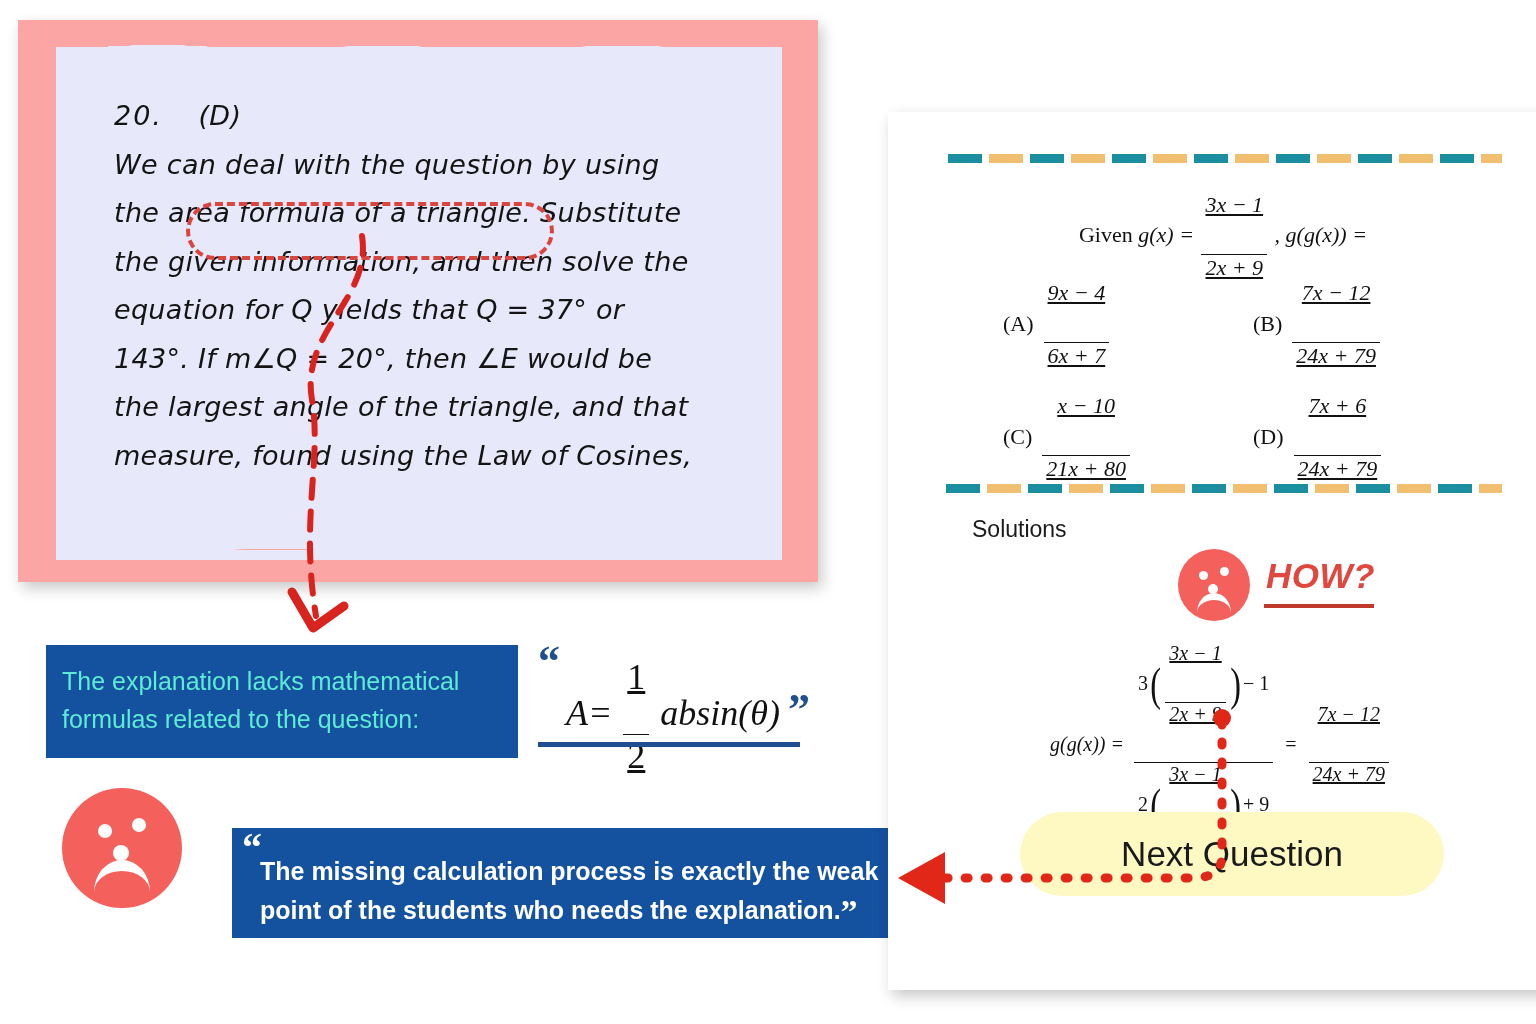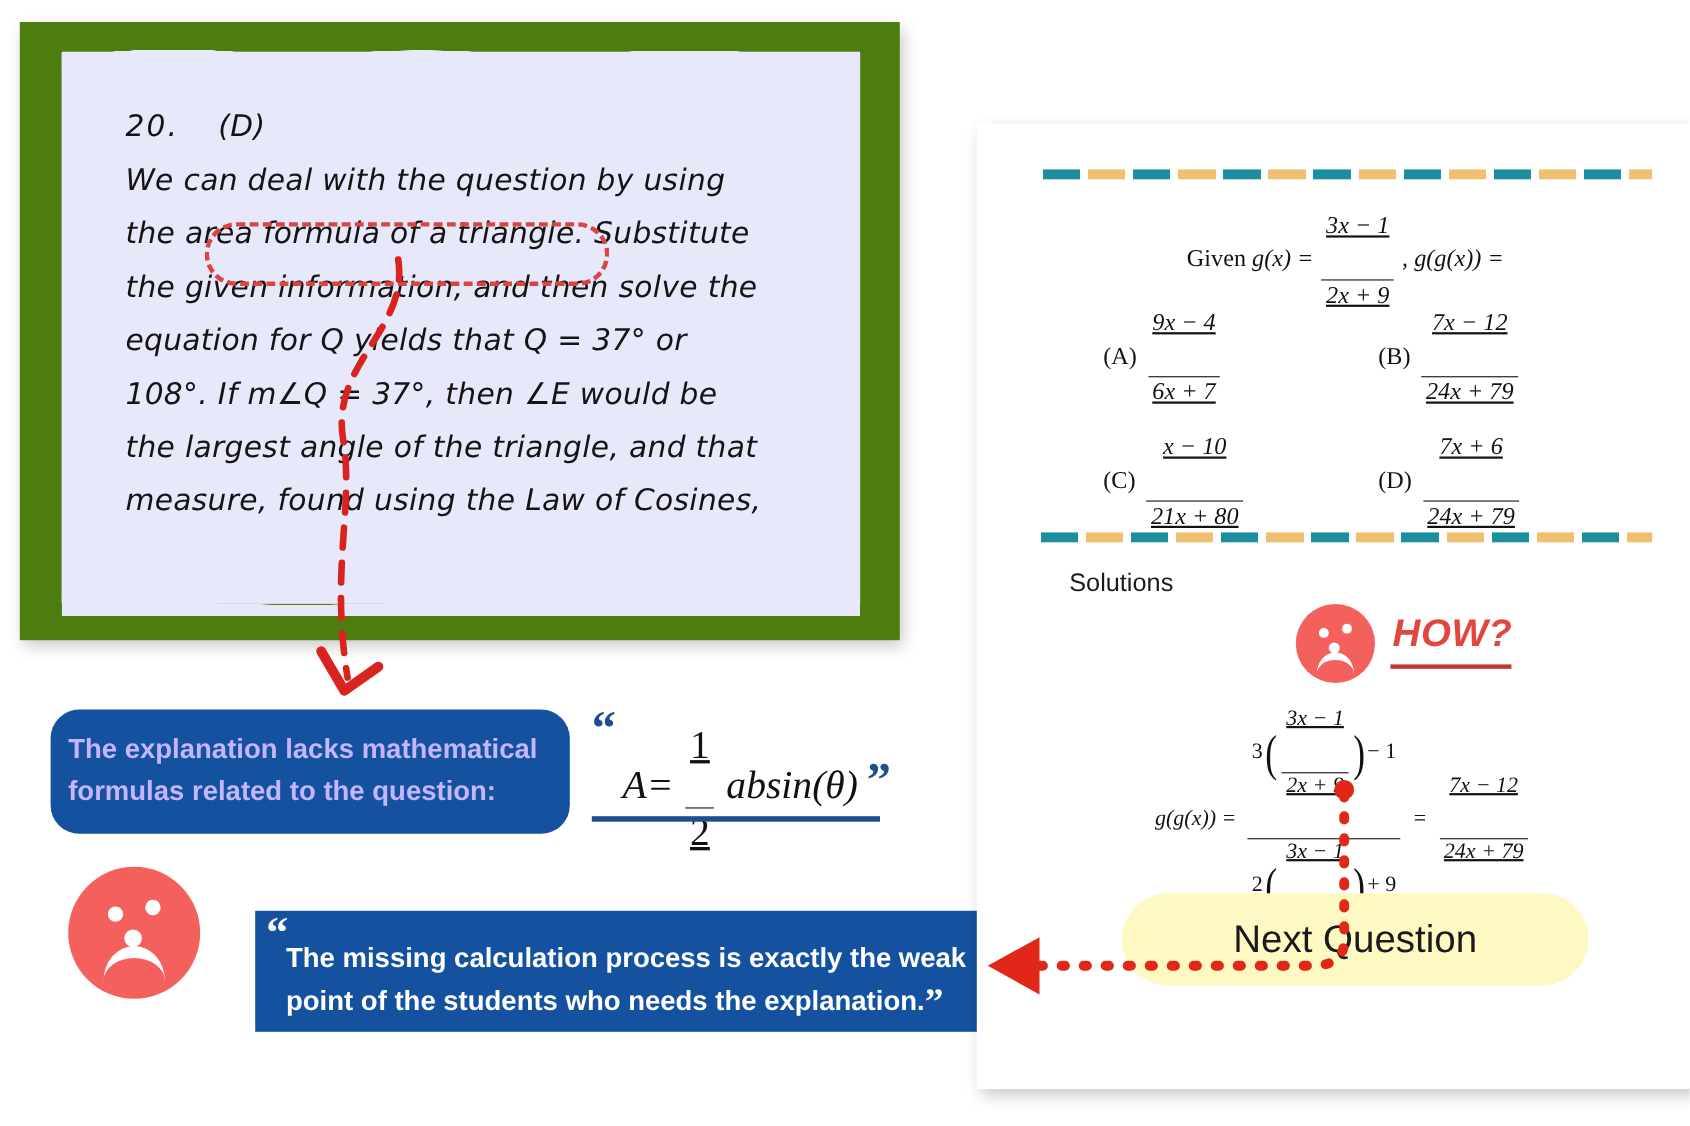--- a/index.html
+++ b/index.html
@@ -19,21 +19,21 @@
     background: #ffffff;
   }
 
   
   #left-card {
     position: absolute;
     left: 18px;
     top: 20px;
     width: 800px;
     height: 562px;
-    background: #4d7c0f;
+    background: #fca5a5;
     box-shadow: 4px 6px 14px rgba(0,0,0,0.22);
   }
 
   #left-paper {
     position: absolute;
     left: 38px;
     top: 28px;
     width: 726px;
     height: 500px;
     background: #e8e8fb;
@@ -276,26 +276,25 @@
     font-family: "Liberation Sans", sans-serif;
     cursor: pointer;
   }
 
   
   #callout-1 {
     position: absolute;
     left: 46px; top: 645px;
     width: 472px; height: 113px;
     background: #14529f;
-    color: #c4b5fd;
-    font-weight: bold;
+    color: #5eead4;
+    font-weight: normal;
     font-size: 25px;
     line-height: 38px;
     padding: 17px 22px 0 16px;
-    border-radius: 26px;
   }
 
   #formula-quote {
     position: absolute;
     left: 530px; top: 630px;
     width: 290px; height: 130px;
   }
   #formula-quote .qmark-open {
     position: absolute; left: 8px; top: 10px;
     font-size: 44px; color: #1f4f8f; font-weight: bold;
@@ -376,21 +375,21 @@
     <div id="hand-text">
       <div>
         <span class="qnum">20.</span>
         &nbsp;&nbsp;
         <span>(D)</span>
       </div>
       <div>We can deal with the question by using</div>
       <div>the area formula of a triangle.  Substitute</div>
       <div>the given information, and then solve the</div>
       <div>equation for Q yields that Q = 37° or</div>
-      <div>108°. If m∠Q = 37°, then ∠E would be</div>
+      <div>143°. If m∠Q = 20°, then ∠E would be</div>
       <div>the largest angle of the triangle, and that</div>
       <div>measure, found using the Law of Cosines,</div>
     </div>
 
     <div id="highlight-pill"></div>
   </div>
 
   <div id="callout-1">The explanation lacks mathematical formulas related to the question:</div>
 
   <div id="formula-quote">

